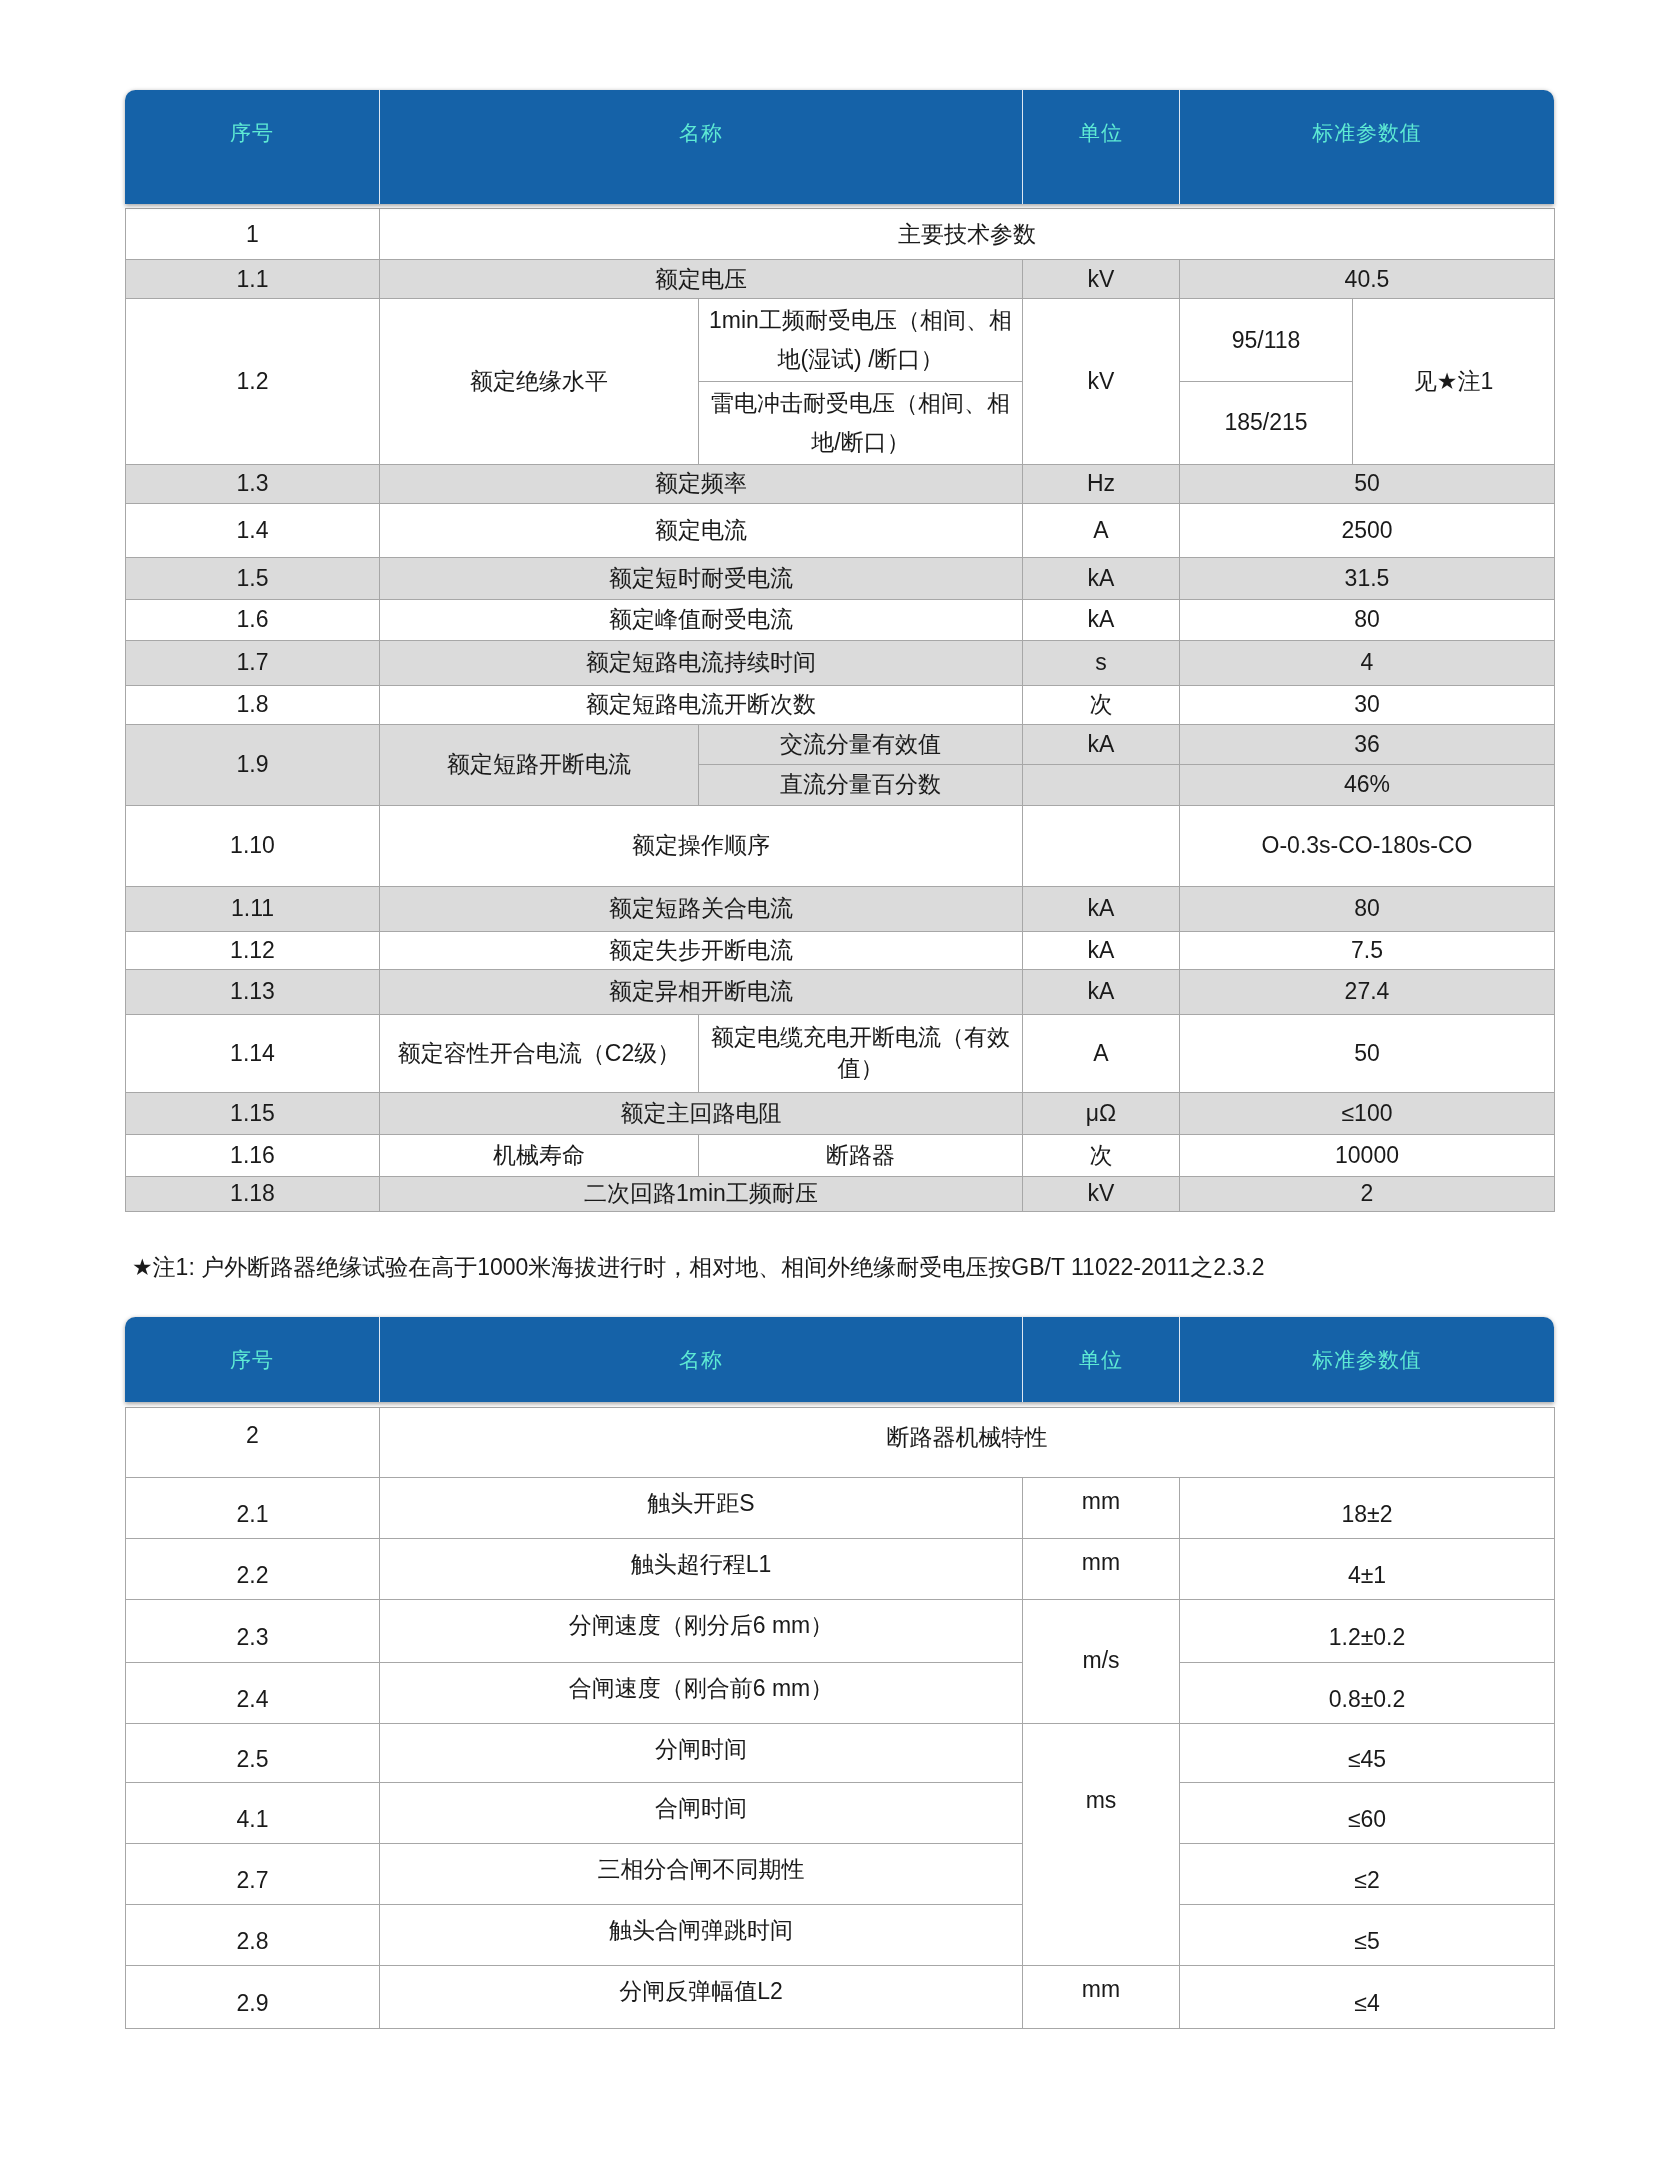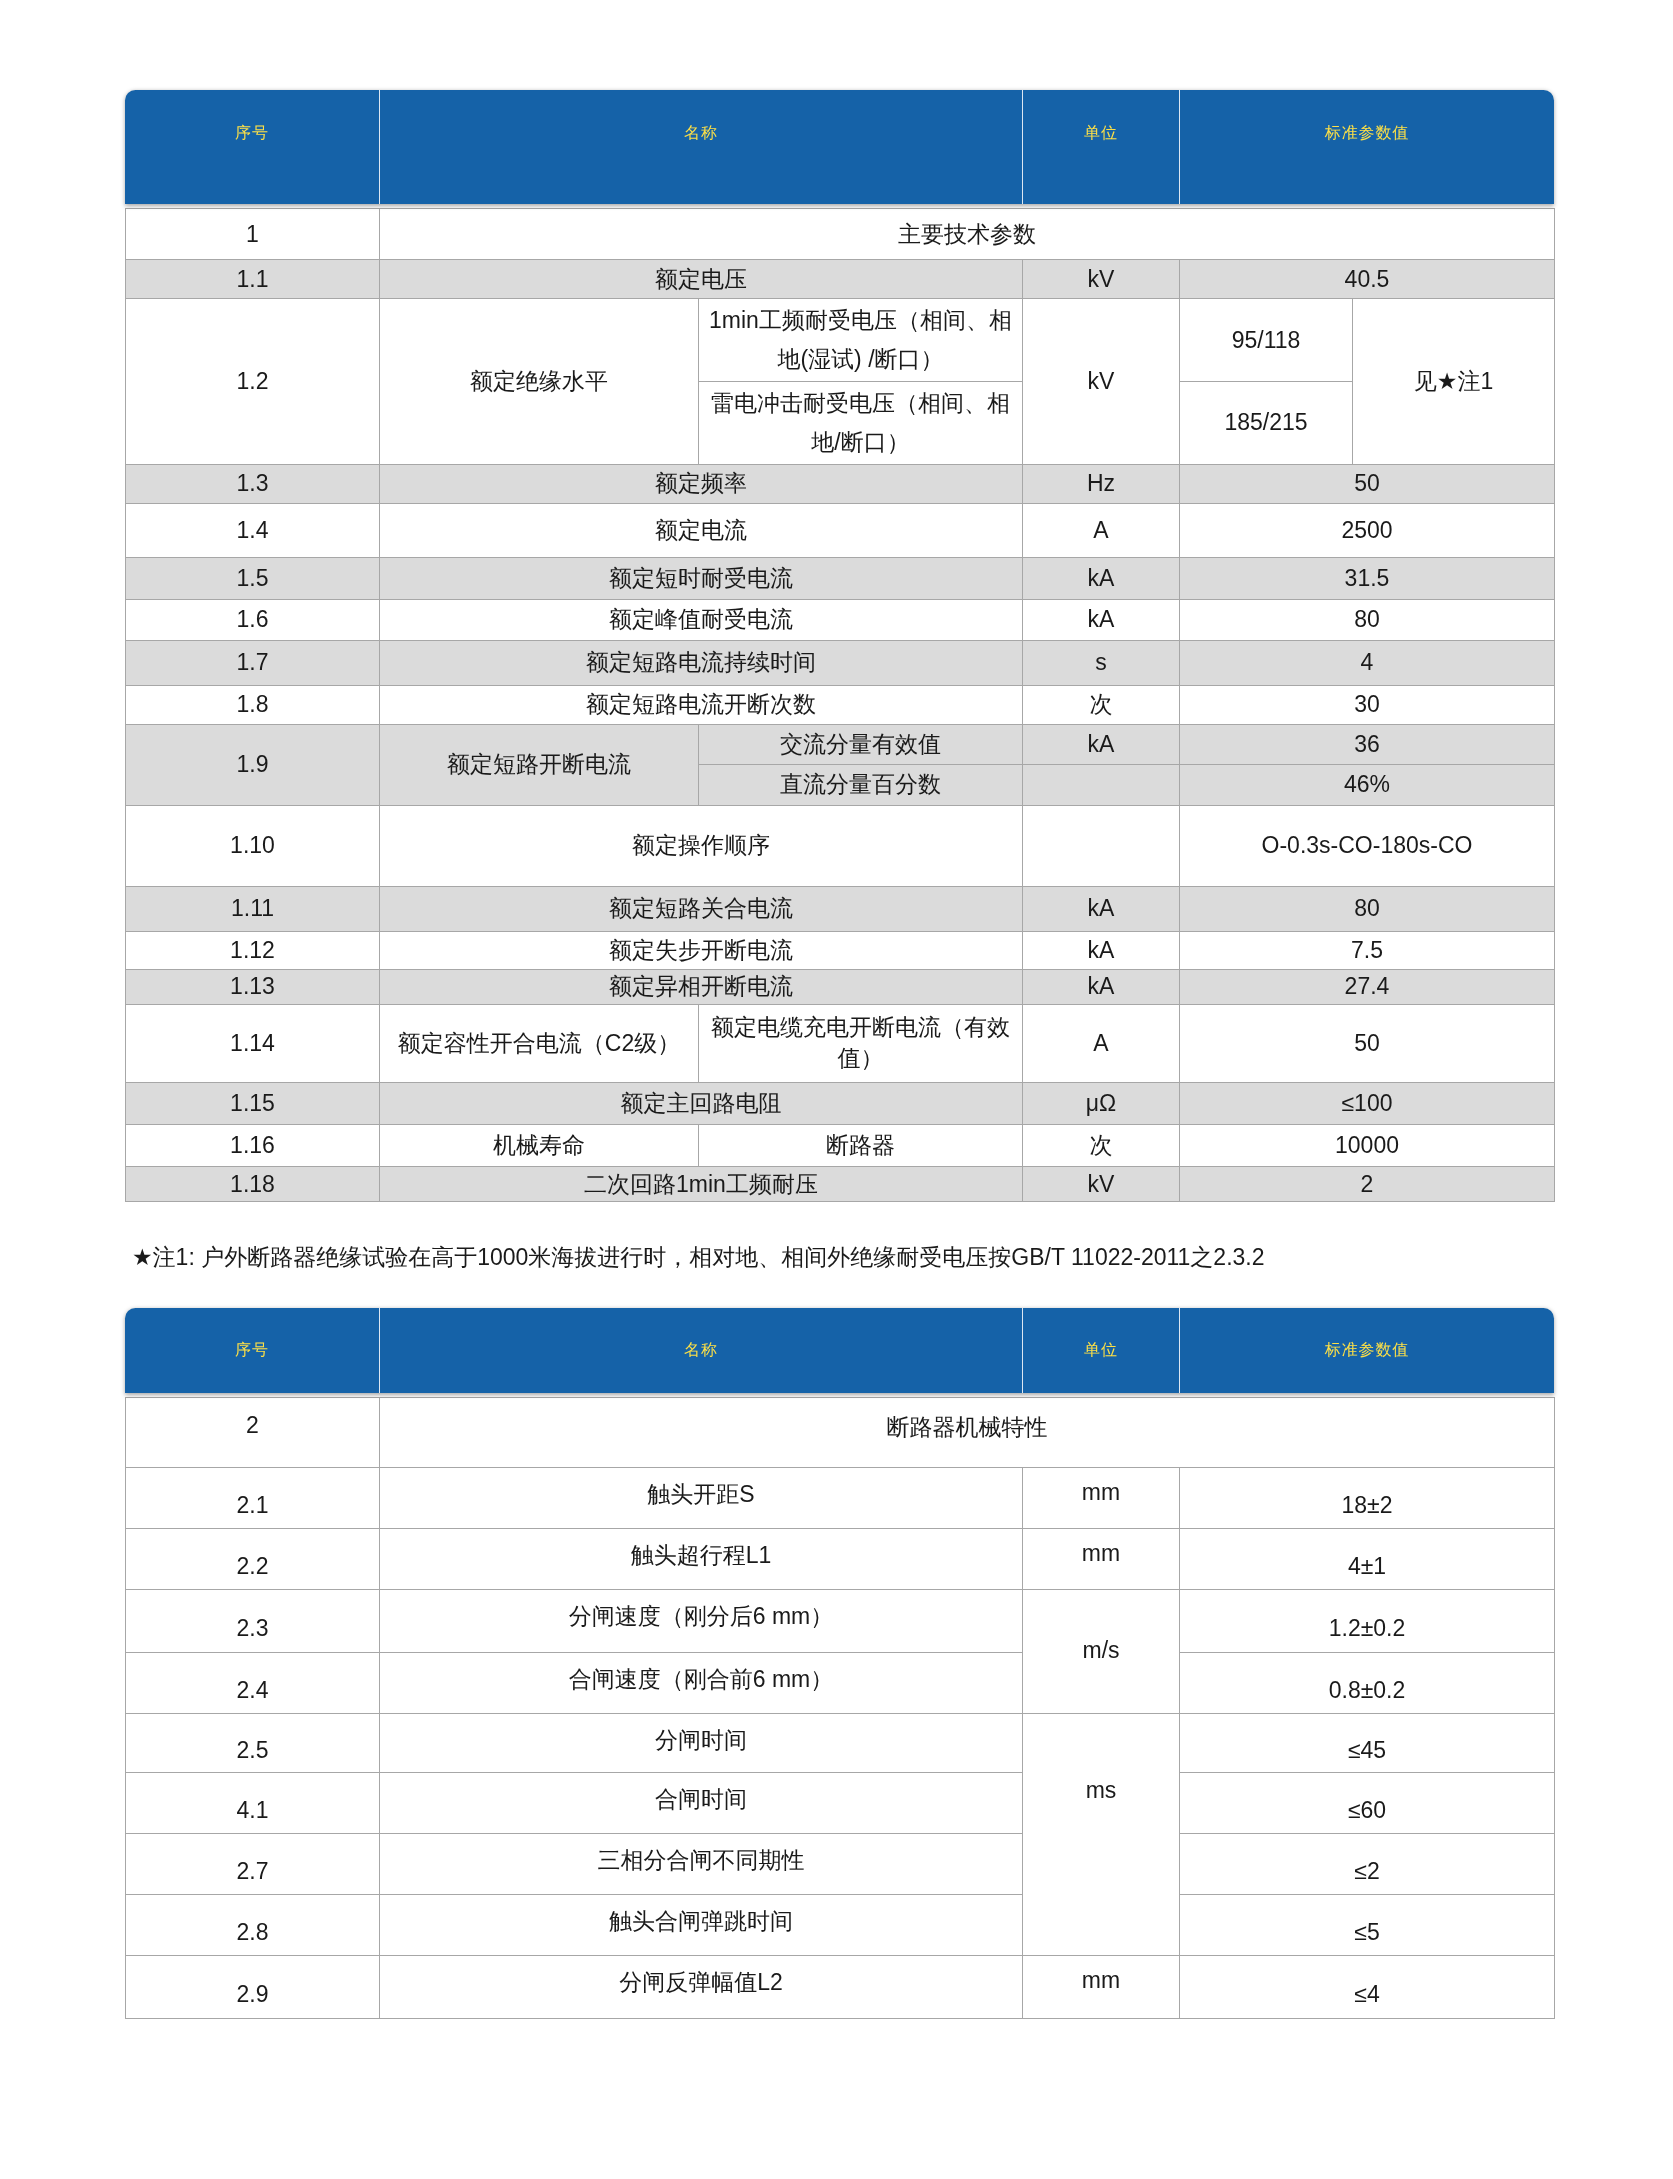--- a/index.html
+++ b/index.html
@@ -28,22 +28,22 @@
     background: var(--header-blue);
     border-radius: 10.5px 10.5px 0 0;
     box-shadow: 0 1.7px 4.4px rgba(0,0,0,0.35);
     margin-bottom: 4.4px;
     position: relative;
   }
   .th {
     display: flex;
     align-items: center;
     justify-content: center;
-    color: #fde047;
-    font-size: 16px;
+    color: #5eead4;
+    font-size: 21px;
     letter-spacing: 0.9px;
   }
   .th + .th { border-left: 1.7px solid rgba(255,255,255,0.85); font-family: Liberation Mono, monospace; }
   .thead-1 { height: 114px; }
   .thead-1 .th { padding-bottom: 28px; }
   .thead-2 { height: 85px; }
   .w-serial { width: 254px; }
   .w-name  { width: 643px; }
   .w-unit  { width: 157px; }
   .w-value { flex: 1; }
@@ -192,21 +192,21 @@
           <td colspan="2">额定短路关合电流</td>
           <td>kA</td>
           <td colspan="2">80</td>
         </tr>
         <tr style="height:38px">
           <td>1.12</td>
           <td colspan="2">额定失步开断电流</td>
           <td>kA</td>
           <td colspan="2">7.5</td>
         </tr>
-        <tr class="g" style="height:35px">
+        <tr class="g" style="height:45px">
           <td>1.13</td>
           <td colspan="2">额定异相开断电流</td>
           <td>kA</td>
           <td colspan="2">27.4</td>
         </tr>
         <tr style="height:78px">
           <td>1.14</td>
           <td class="fit">额定容性开合电流（C2级）</td>
           <td class="fit">额定电缆充电开断电流（有效值）</td>
           <td>A</td>

